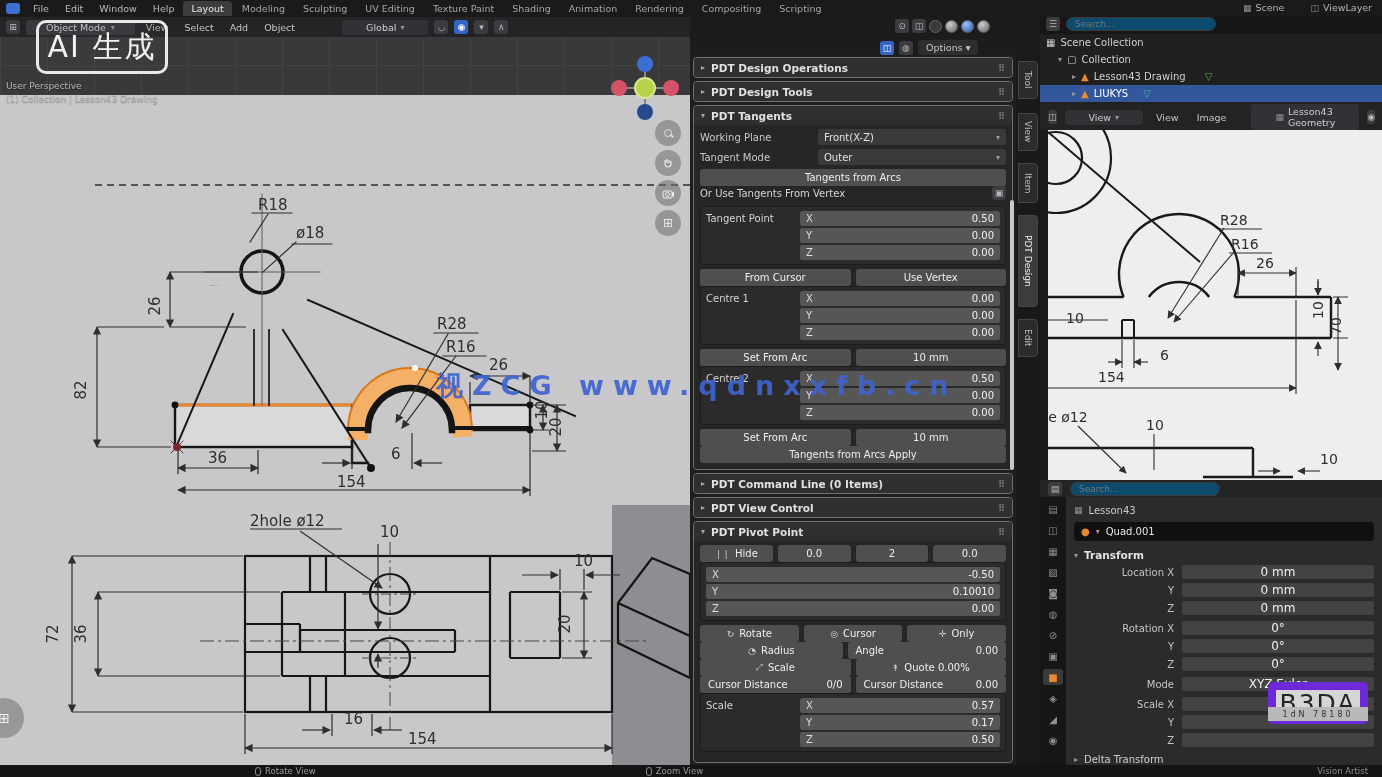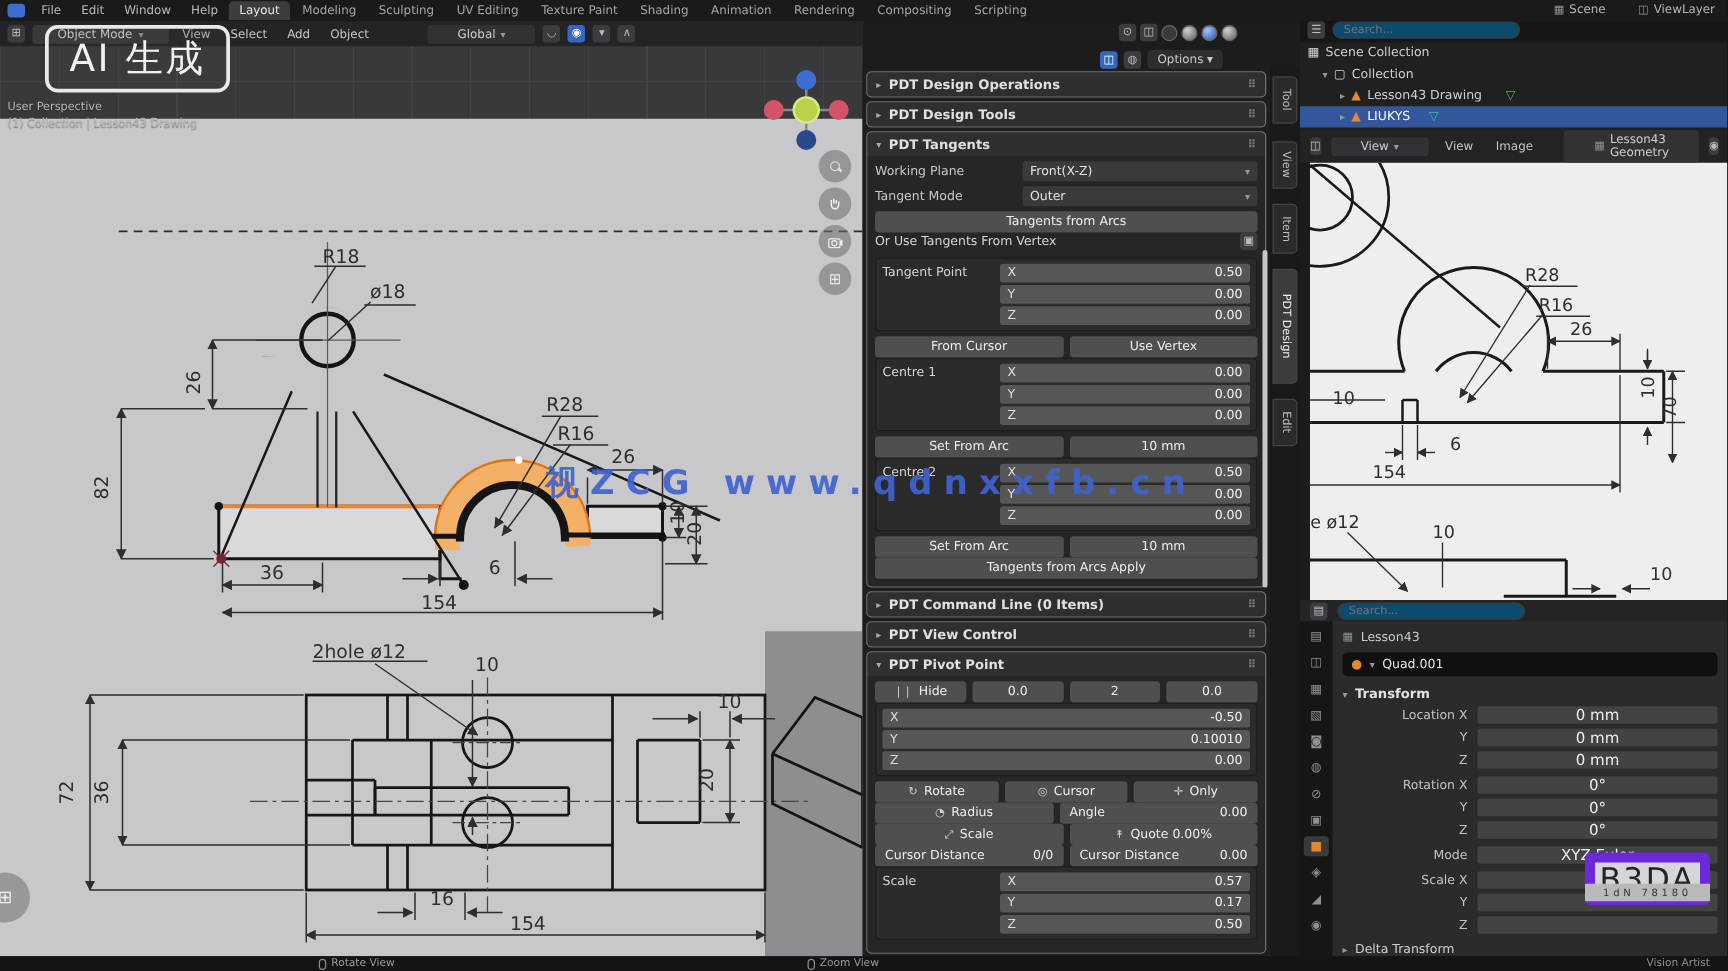--- a/index.html
+++ b/index.html
@@ -46,21 +46,21 @@
   .dimt[transform] { text-anchor:middle; }
   #refsvg .dimt { font-size:14px; }
   .ovl { color:#b9b9b9; font-size:9px; line-height:13px; z-index:6; text-shadow:0 1px 1px rgba(0,0,0,.4); }
 
   
   .navbtn { position:absolute; width:26px; height:26px; border-radius:50%; background:rgba(110,110,112,.55);
             display:flex; align-items:center; justify-content:center; z-index:8; color:#e8e8e8; }
   .gz { z-index:8; }
 
   
-  .ai-badge { left:36px; top:20px; width:148px; height:54px; border:3px solid #e9e9e9; border-radius:10px;
+  .ai-badge { left:36px; top:20px; width:132px; height:54px; border:3px solid #e9e9e9; border-radius:10px;
               color:#f1f1f1; font-size:30px; display:flex; align-items:center; justify-content:center;
               background:rgba(70,70,72,.18); z-index:50; letter-spacing:2px; }
   .watermark { left:436px; top:368px; color:#3f63d0; font-size:27px; font-weight:bold; letter-spacing:9px;
                opacity:.92; z-index:40; white-space:nowrap; }
   .b3da { left:1268px; top:682px; width:100px; height:42px; background:#d6d6d6; border-radius:5px;
           display:flex; align-items:center; justify-content:center; color:#242424; font-weight:normal;
           font-size:25px; letter-spacing:2px; z-index:45; border:8px solid #6d28d9; }
   .b3da-cap { left:1268px; top:707px; width:100px; height:14px; background:#b9b9b9; color:#333;
               font-size:8px; display:flex; align-items:center; justify-content:center; z-index:45; letter-spacing:3px;}
 

